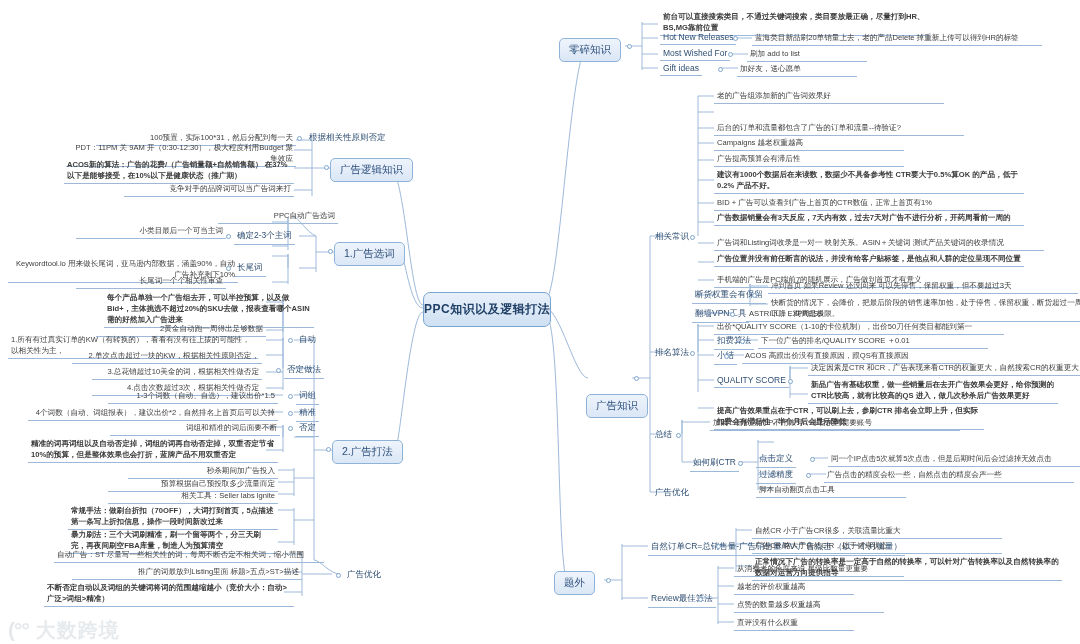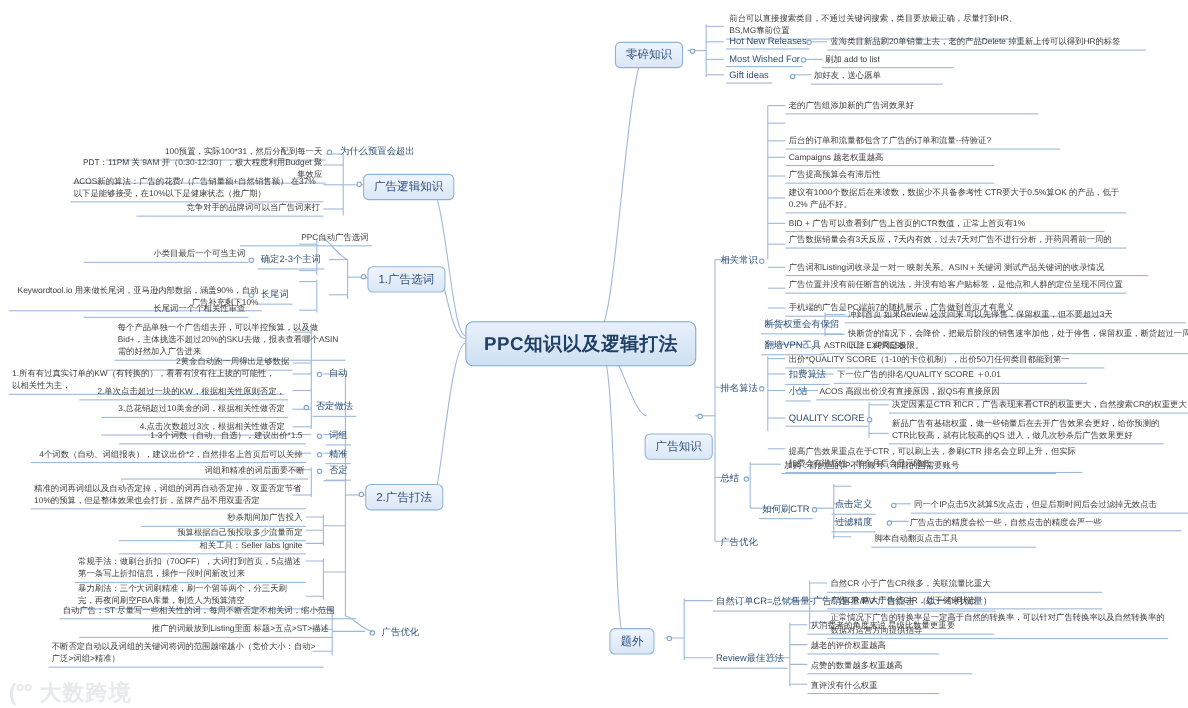--- a/index.html
+++ b/index.html
@@ -16,24 +16,24 @@
 
   
   .node{position:absolute;box-sizing:border-box;}
 
   .central{
     background:linear-gradient(to bottom,#e8f0fa,#cfe0f2);
     border:1px solid #7aa5d2;
     border-radius:7px;
     color:#1f3f66;
     font-weight:bold;
-    font-size:17px;
+    font-size:12px;
     letter-spacing:.5px;
     text-align:center;
-    padding:8px 16px;
+    padding:8px 0;
     white-space:nowrap;
   }
   .branch{
     background:linear-gradient(to bottom,#eef4fc,#dbe7f6);
     border:1px solid #8fb2d8;
     border-radius:5px;
     color:#2d4f7c;
     font-size:10.5px;
     text-align:center;
     padding:4px 9px;
@@ -50,21 +50,21 @@
     font-size:7.6px;
     line-height:1.45;
     padding:1px 3px 2px 3px;
     border-bottom:1px solid #9db9da;
   }
   .sub.ul{border-bottom:1px solid #9db9da;}
   .w120{width:120px}.w150{width:150px}.w170{width:170px}
   .w190{width:190px}.w210{width:210px}.w230{width:230px}
   .w250{width:250px}.w270{width:270px}.w290{width:290px}
   .w310{width:310px}.w330{width:330px}.w200{width:200px}
-  .wrap{white-space:normal;}
+  .wrap{white-space:normal;font-weight:bold;}
   .ra{text-align:right;}
 
   .dot{
     position:absolute;width:5px;height:5px;border-radius:50%;
     border:1px solid #7ea6d0;background:#fdfdfd;box-sizing:border-box;
   }
 
   
   #watermark{
     position:absolute;left:8px;bottom:4px;
@@ -249,21 +249,21 @@
       <path d="M718,622 C724,622 728,622 734,622"></path>
     </g>
   </svg>
 
   <div class="node central" style="left:423px;top:292px;">PPC知识以及逻辑打法</div>
 
   <div class="node branch" style="left:330px;top:158px;">广告逻辑知识</div>
   <div class="dot" style="left:324px;top:165px;"></div>
 
   <div class="node leaf ra w200" style="left:96px;top:131px;">100预置，实际100*31，然后分配到每一天</div>
-  <div class="node sub" style="left:306px;top:131px;">为什么预置会超出</div>
+  <div class="node sub" style="left:306px;top:131px;">根据相关性原则否定</div>
   <div class="dot" style="left:297px;top:136px;"></div>
   <div class="node leaf ra w230" style="left:66px;top:141px;">PDT：11PM 关 9AM 开（0:30-12:30），极大程度利用Budget 聚集效应</div>
   <div class="node leaf wrap w230" style="left:64px;top:158px;">ACOS新的算法：广告的花费/（广告销量额+自然销售额） 在37%以下是能够接受，在10%以下是健康状态（推广期）</div>
   <div class="node leaf ra w170" style="left:124px;top:182px;">竞争对手的品牌词可以当广告词来打</div>
 
   <div class="node branch" style="left:334px;top:242px;">1.广告选词</div>
   <div class="dot" style="left:328px;top:249px;"></div>
 
   <div class="node leaf ra w120" style="left:218px;top:209px;">PPC自动广告选词</div>
 
@@ -387,21 +387,21 @@
   <div class="dot" style="left:738px;top:461px;"></div>
 
   <div class="node sub ul" style="left:756px;top:452px;">点击定义</div>
   <div class="dot" style="left:810px;top:457px;"></div>
   <div class="node leaf w290" style="left:828px;top:452px;">同一个IP点击5次就算5次点击，但是后期时间后会过滤掉无效点击</div>
 
   <div class="node sub ul" style="left:756px;top:468px;">过滤精度</div>
   <div class="dot" style="left:806px;top:473px;"></div>
   <div class="node leaf w250" style="left:824px;top:468px;">广告点击的精度会松一些，自然点击的精度会严一些</div>
 
-  <div class="node leaf w150" style="left:792px;top:483px;">脚本自动翻页点击工具</div>
+  <div class="node leaf w150" style="left:756px;top:483px;">脚本自动翻页点击工具</div>
 
   <div class="node sub" style="left:652px;top:486px;">广告优化</div>
 
   <div class="node branch" style="left:554px;top:571px;">题外</div>
   <div class="dot" style="left:606px;top:578px;"></div>
 
   <div class="node sub ul" style="left:648px;top:540px;">自然订单CR=总销售量-广告销售量/PV-广告点击 （以一个月衡量）</div>
   <div class="dot" style="left:716px;top:544px;"></div>
 
   <div class="node leaf w250" style="left:752px;top:524px;">自然CR 小于广告CR很多，关联流量比重大</div>

